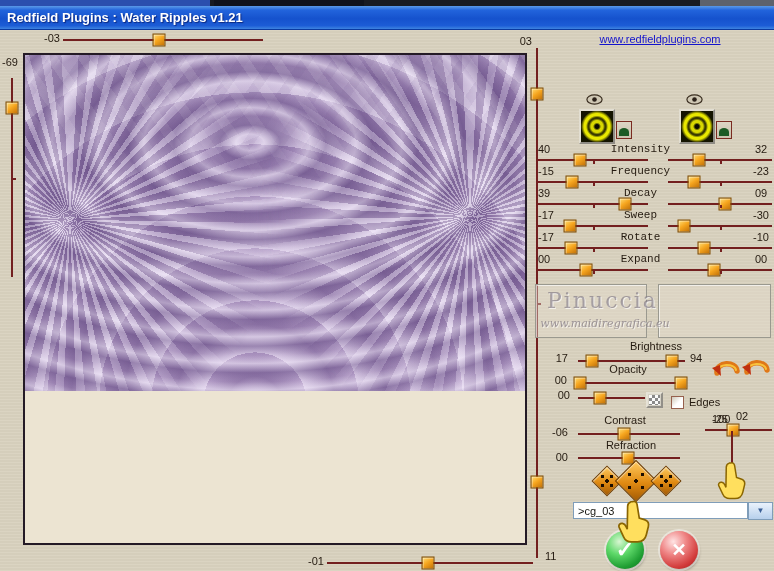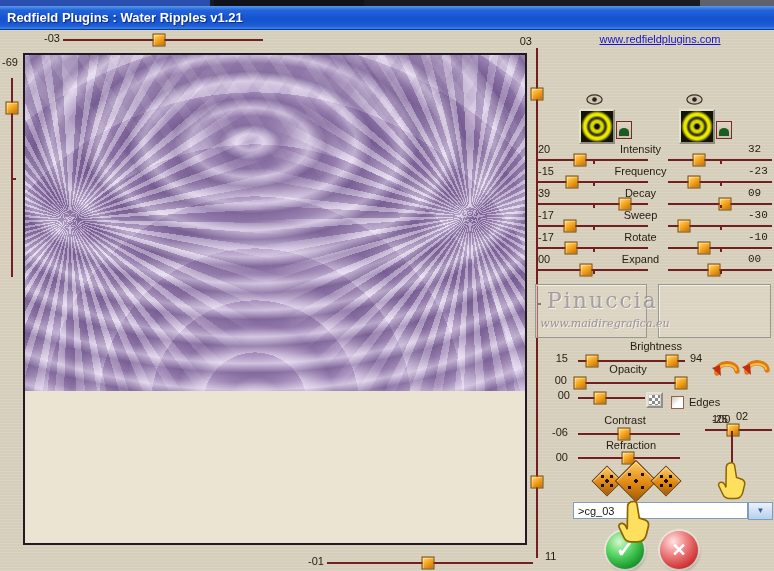--- a/index.html
+++ b/index.html
@@ -63,22 +63,22 @@
     color:#1414cc;text-decoration:underline;cursor:pointer;}
   .eye{position:absolute;width:17px;height:11px;cursor:pointer;}
   .ripplebtn{position:absolute;width:36px;height:35px;border:2px outset #e2ded2;box-sizing:border-box;cursor:pointer;
     background:radial-gradient(circle at 50% 50%,#0c0c00 0 2px,#d8d800 4px 6px,#3a3a00 8px 9px,#e8e800 11px 13px,#141400 16px);}
   .moundbtn{position:absolute;width:16px;height:18px;border:1px solid #7a2a20;box-sizing:border-box;cursor:pointer;
     background:linear-gradient(180deg,#ddd6c4,#c8c0ac);}
   .moundbtn::after{content:"";position:absolute;left:2px;right:2px;bottom:2px;height:8px;
     background:#1c5a24;border-radius:50% 50% 0 0;}
   .pair-row{position:absolute;left:536px;width:238px;height:22px;}
   .pv-l{left:2px;top:0;width:22px;}
-  .pv-r{right:0;top:0;width:26px;text-align:left;font-family:Liberation Mono, monospace;}
-  .pl{left:50px;right:79px;top:0;text-align:center;}
+  .pv-r{right:0;top:0;width:26px;text-align:center;}
+  .pl{left:50px;right:79px;top:0;text-align:center;font-family:Liberation Mono, monospace;}
   .lt{left:2px;top:15px;width:110px;}
   .rt{left:132px;top:15px;width:104px;}
   .pbox{position:absolute;width:112px;height:54px;border:1px solid #9a998f;box-shadow:inset 1px 1px 0 rgba(255,255,255,.6);
     background:rgba(230,223,208,.4);box-sizing:border-box;}
   .wm1{position:absolute;left:535px;top:288px;width:135px;text-align:center;
     font-family:"DejaVu Serif",serif;font-size:22px;letter-spacing:2px;color:rgba(122,114,128,.62);
     text-shadow:1px 1px 0 rgba(255,255,255,.65);}
   .wm2{position:absolute;left:530px;top:317px;width:150px;text-align:center;font-style:italic;
     font-family:"DejaVu Serif",serif;font-size:11px;color:rgba(134,126,134,.78);
     text-shadow:1px 1px 0 rgba(255,255,255,.6);}
@@ -173,21 +173,21 @@
         <circle cx="8.5" cy="5.5" r="2.3" fill="#2a2018"></circle>
       </svg>
   </span>
 
   <div class="ripplebtn" style="left:579px;top:109px;"></div>
   <div class="ripplebtn" style="left:679px;top:109px;"></div>
   <div class="moundbtn" style="left:616px;top:121px;"></div>
   <div class="moundbtn" style="left:716px;top:121px;"></div>
 
   <div class="pair-row" style="top:144px;">
-    <span class="lbl pv-l">20</span>
+    <span class="lbl pv-l">40</span>
     <span class="lbl pl">Intensity</span>
     <span class="lbl pv-r">32</span>
     <div class="htrack lt">
         <div class="hnd" style="left: 38%;"></div>
       </div>
     <div class="htrack rt">
         <div class="hnd" style="left: 30%;"></div>
       </div>
   </div>
   <div class="pair-row" style="top:166px;">
@@ -245,21 +245,21 @@
         <div class="hnd" style="left: 44%;"></div>
       </div>
   </div>
 
   <div class="pbox" style="left:535px;top:284px;"></div>
   <div class="pbox" style="left:658px;top:284px;width:113px;"></div>
   <div class="wm1">Pinuccia</div>
   <div class="wm2">www.maidiregrafica.eu</div>
 
   <span class="lbl ctr" style="left:576px;top:341px;width:106px;text-align:right;">Brightness</span>
-  <span class="lbl rgt" style="left:548px;top:353px;width:20px;">15</span>
+  <span class="lbl rgt" style="left:548px;top:353px;width:20px;">17</span>
   <div class="htrack noticks" style="left:578px;top:360px;width:107px;">
     <div class="hnd" style="left: 13%;"></div>
     <div class="hnd" style="left: 88%;"></div>
   </div>
   <span class="lbl" style="left:690px;top:353px;width:24px;">94</span>
 
   <span class="lbl ctr" style="left:576px;top:364px;width:104px;">Opacity</span>
   <span class="lbl rgt" style="left:547px;top:375px;width:20px;">00</span>
   <div class="htrack noticks" style="left:577px;top:382px;width:108px;">
     <div class="hnd" style="left: 3%;"></div>

